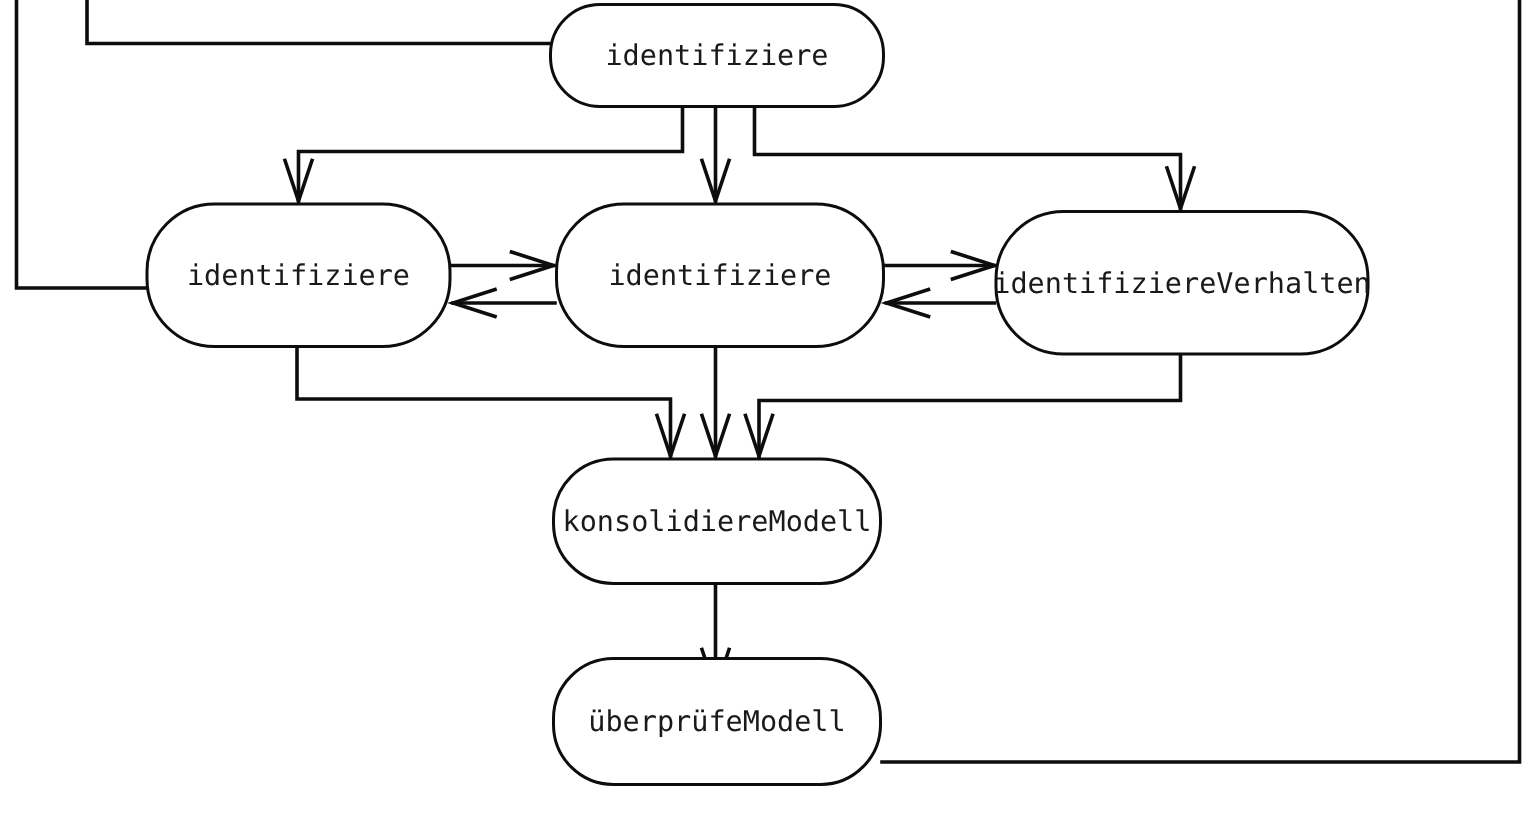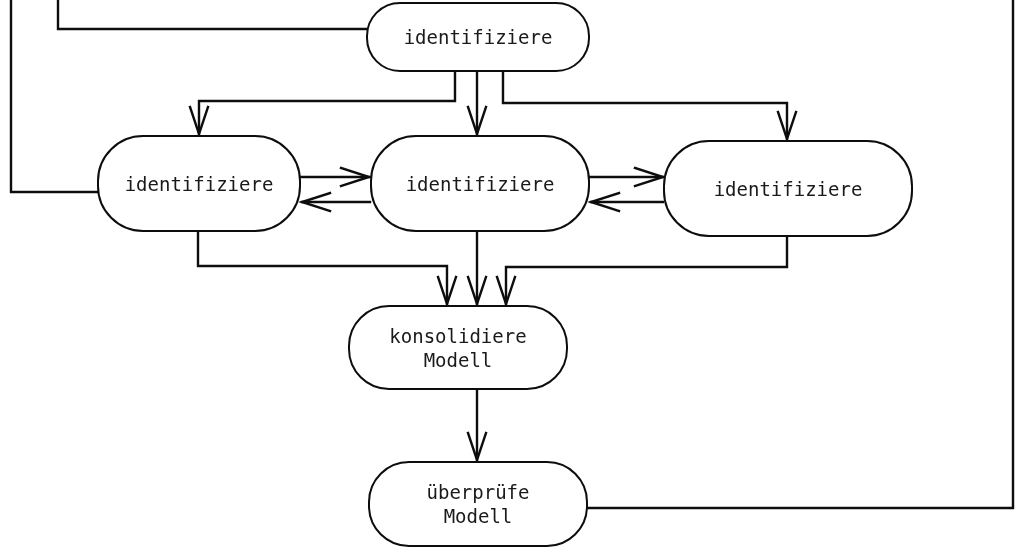--- a/index.html
+++ b/index.html
@@ -27,21 +27,20 @@
     stroke-width: 2.4;
     stroke-linecap: square;
     stroke-linejoin: miter;
   }
   .node {
     position: absolute;
     box-sizing: border-box;
     background: #ffffff;
     border: 2.5px solid #0d0d0d;
     display: flex;
-    flex-direction: column;
     align-items: center;
     justify-content: center;
     text-align: center;
     font-family: "DejaVu Sans Mono", "Liberation Mono", monospace;
     font-size: 19px;
     line-height: 24px;
     color: #1a1a1a;
     white-space: nowrap;
   }
   .node span { display: block; }
@@ -128,25 +127,26 @@
   <div class="node" style="left:97px; top:135px; width:204px; height:97px; border-radius:46px;">
     <span>identifiziere</span>
   </div>
 
   <div class="node" style="left:370px; top:135px; width:220px; height:97px; border-radius:46px;">
     <span>identifiziere</span>
   </div>
 
   <div class="node" style="left:663px; top:140px; width:250px; height:97px; border-radius:46px;">
     <span>identifiziere</span>
+    <span>Verhalten</span>
   </div>
 
-  <div class="node" style="left:348px; top:305px; width:220px; height:85px; border-radius:41px;">
+  <div class="node" style="left:368px; top:305px; width:220px; height:85px; border-radius:41px;">
     <span>konsolidiere</span>
     <span>Modell</span>
   </div>
 
-  <div class="node" style="left:368px; top:461px; width:220px; height:86px; border-radius:41px;">
+  <div class="node" style="left:368px; top:438px; width:220px; height:86px; border-radius:41px;">
     <span>überprüfe</span>
     <span>Modell</span>
   </div>
 
 </div>
 
 </body></html>

